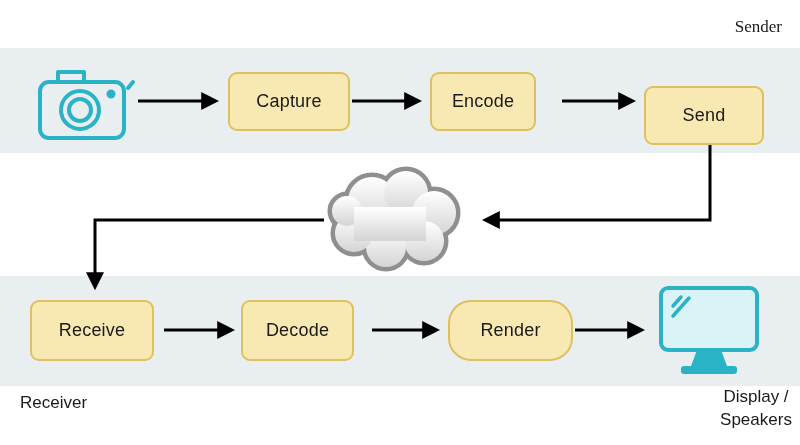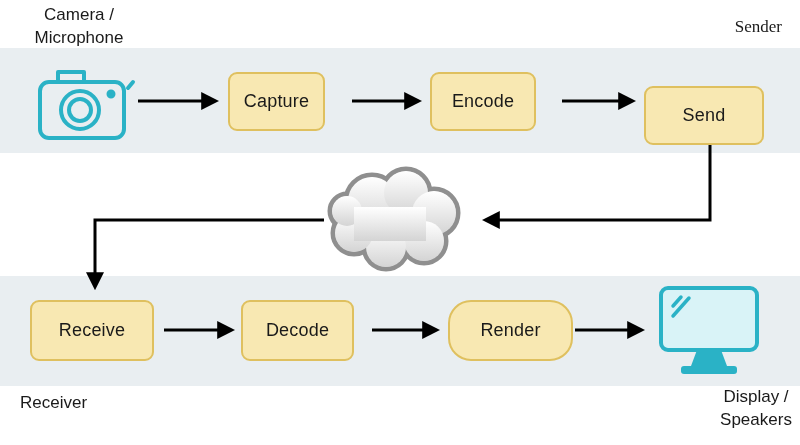--- a/index.html
+++ b/index.html
@@ -18,21 +18,21 @@
 
   .node {
     position:absolute;
     background:#f8e8b2;
     border:2px solid #dfc05f;
     border-radius:9px;
     display:flex; align-items:center; justify-content:center;
     font-size:18px; letter-spacing:.2px;
     box-sizing:border-box;
   }
-  .node-capture { left:228px; top:72px; width:97px; height:59px; }
+  .node-capture { left:228px; top:72px; width:122px; height:59px; }
   .node-encode  { left:430px; top:72px; width:106px; height:59px; }
   .node-send    { left:644px; top:86px; width:120px; height:59px; }
   .node-receive { left:30px;  top:300px; width:124px; height:61px; }
   .node-decode  { left:241px; top:300px; width:113px; height:61px; }
   .node-render  { left:448px; top:300px; width:125px; height:61px;border-radius:23px; }
 
   .lbl { position:absolute; font-size:17px; line-height:1.35; }
   .lbl-source { left:14px; top:4px; width:130px; text-align:center; }
   .lbl-sender { right:18px; top:16px;font-family:Liberation Serif, serif; }
   .lbl-receiver { left:20px; top:392px; }
@@ -60,24 +60,20 @@
     <line x1="138" y1="101" x2="215" y2="101" stroke="#000" stroke-width="3" marker-end="url(#arr)"></line>
     <line x1="352" y1="101" x2="418" y2="101" stroke="#000" stroke-width="3" marker-end="url(#arr)"></line>
     <line x1="562" y1="101" x2="632" y2="101" stroke="#000" stroke-width="3" marker-end="url(#arr)"></line>
     <polyline points="710,133 710,220 486,220" fill="none" stroke="#000" stroke-width="3" marker-end="url(#arr)"></polyline>
     <polyline points="324,220 95,220 95,286" fill="none" stroke="#000" stroke-width="3" marker-end="url(#arr)"></polyline>
     <line x1="164" y1="330" x2="231" y2="330" stroke="#000" stroke-width="3" marker-end="url(#arr)"></line>
     <line x1="372" y1="330" x2="436" y2="330" stroke="#000" stroke-width="3" marker-end="url(#arr)"></line>
     <line x1="575" y1="330" x2="641" y2="330" stroke="#000" stroke-width="3" marker-end="url(#arr)"></line>
   </svg>
 
-  <div class="lbl lbl-source">
-    <div>Camera /</div>
-    <div>Microphone</div>
-  </div>
   <div class="lbl lbl-sender">Sender</div>
   <div class="lbl lbl-receiver">Receiver</div>
   <div class="lbl lbl-sink">
     <div>Display /</div>
     <div>Speakers</div>
   </div>
 
   <div class="icon-wrap icon-camera">
     <svg width="108" height="88" viewBox="0 0 108 88">
       <g fill="none" stroke="#2ab2c6" stroke-width="4" stroke-linejoin="round" stroke-linecap="round">

